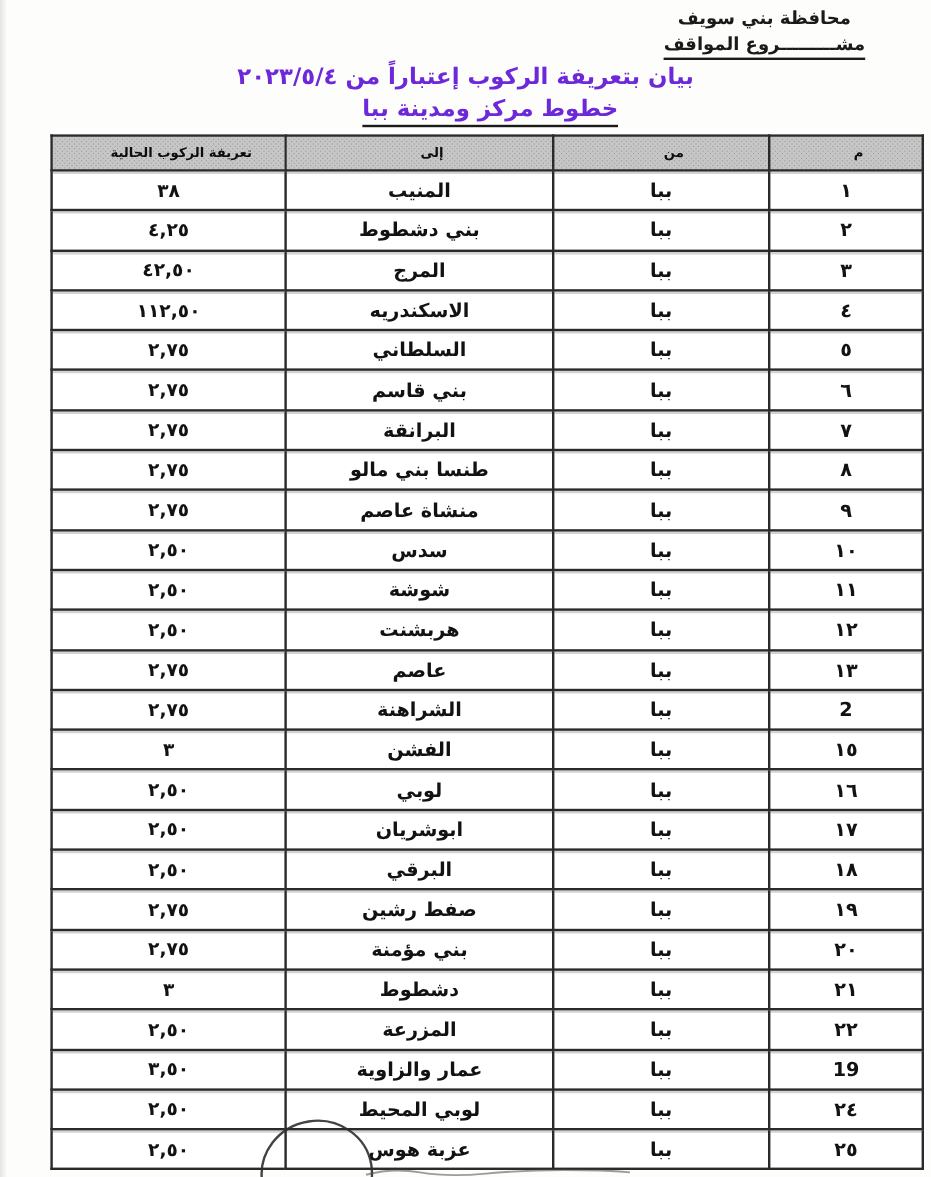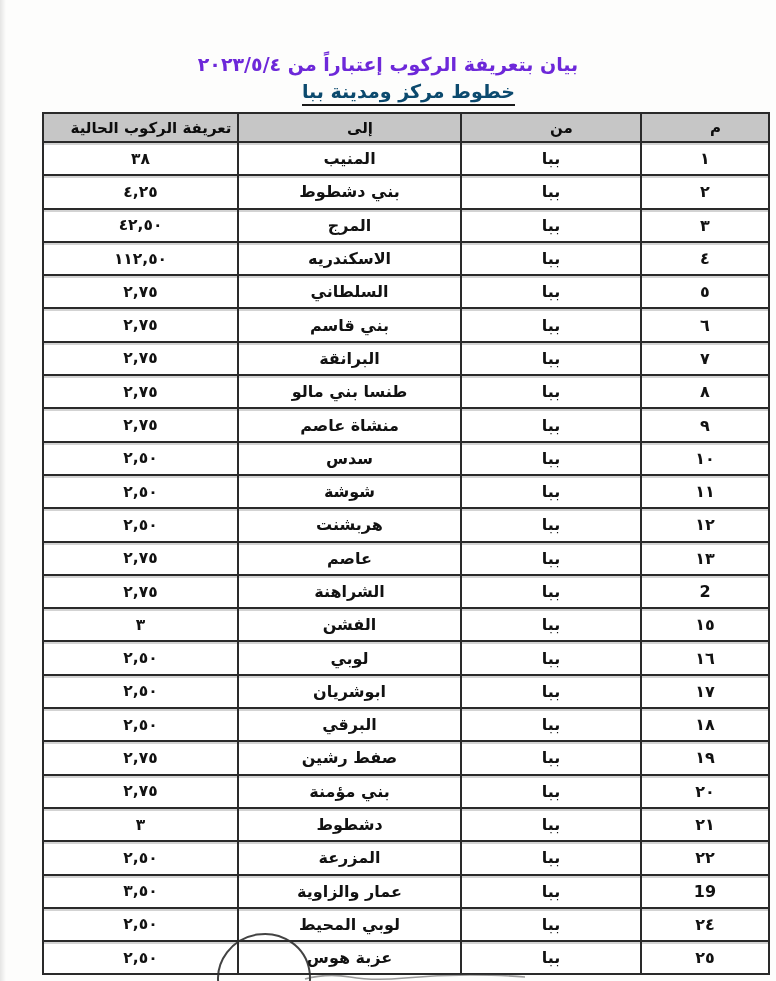--- a/index.html
+++ b/index.html
@@ -19,35 +19,35 @@
     letter-spacing:0.5px;
   }
   .title{
     position:absolute;top:53px;right:0;left:0;
     text-align:center;font-size:19px;color:#6d28d9;
   }
   .subtitle-wrap{
     position:absolute;top:80px;right:0;left:0;text-align:center;
   }
   .subtitle{
-    display:inline-block;font-size:19px;color:#0c4a6e;
+    display:inline-block;font-size:19px;color:#6d28d9;
     border-bottom:2.5px solid #1a1a1a;padding-bottom:2px;margin-left:41px;
   }
   table.fares{
     position:absolute;top:112px;right:auto;left:42px;width:726px;
     border-collapse:collapse;table-layout:fixed;
     background:#fff;
   }
   .fares th,.fares td{
     border:2px solid #2a2a2a;
     text-align:center;vertical-align:middle;
     padding:0 4px;overflow:hidden;white-space:nowrap;
   }
   .fares thead th{
-    height:27px;font-size:15px;color:#0d0d0d;
+    height:27px;font-size:11px;color:#0d0d0d;
     background-color:#c6c6c6;
     background-image:
       radial-gradient(#8e8e8e 21%, rgba(0,0,0,0) 23%),
       radial-gradient(#8e8e8e 21%, rgba(0,0,0,0) 23%);
     background-size:4px 4px;background-position:0 0,2px 2px;padding-left:25px;
   }
   .fares tbody td{
     height:31.3px;font-size:16px;
     box-shadow:inset 0 2px 0 rgba(110,110,110,.30);
   }
@@ -60,20 +60,22 @@
     position:absolute;top:0;bottom:0;left:0;width:6px;
     background:linear-gradient(to right, rgba(120,120,120,.18), rgba(0,0,0,0));
   }
 </style>
 </head>
 <body>
 
 <div class="scan-edge"></div>
 
 <div class="org">
+  <div>محافظة بني سويف</div>
+  <div class="project">مشـــــــــروع المواقف</div>
 </div>
 
 <div class="title">بيان بتعريفة الركوب إعتباراً من ٢٠٢٣/٥/٤</div>
 
 <div class="subtitle-wrap">
   <span class="subtitle">خطوط مركز ومدينة ببا</span>
 </div>
 
 <table class="fares" dir="rtl">
   <colgroup>

